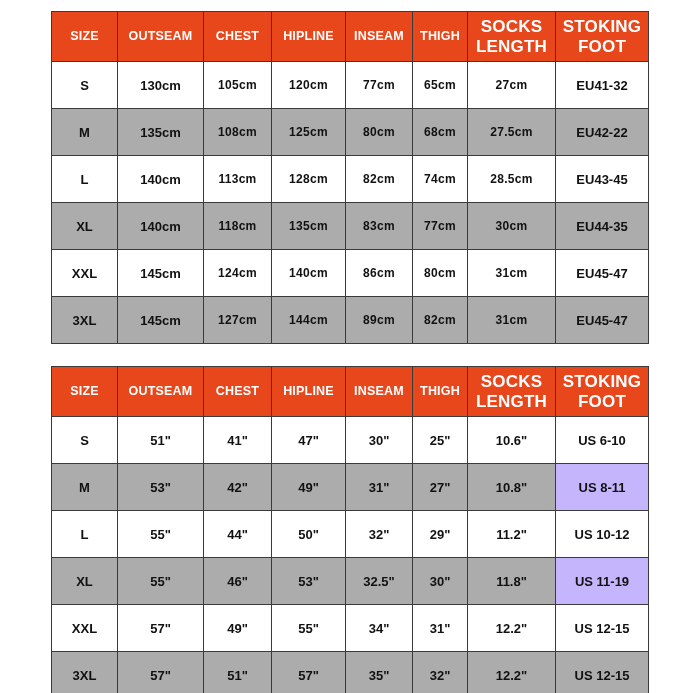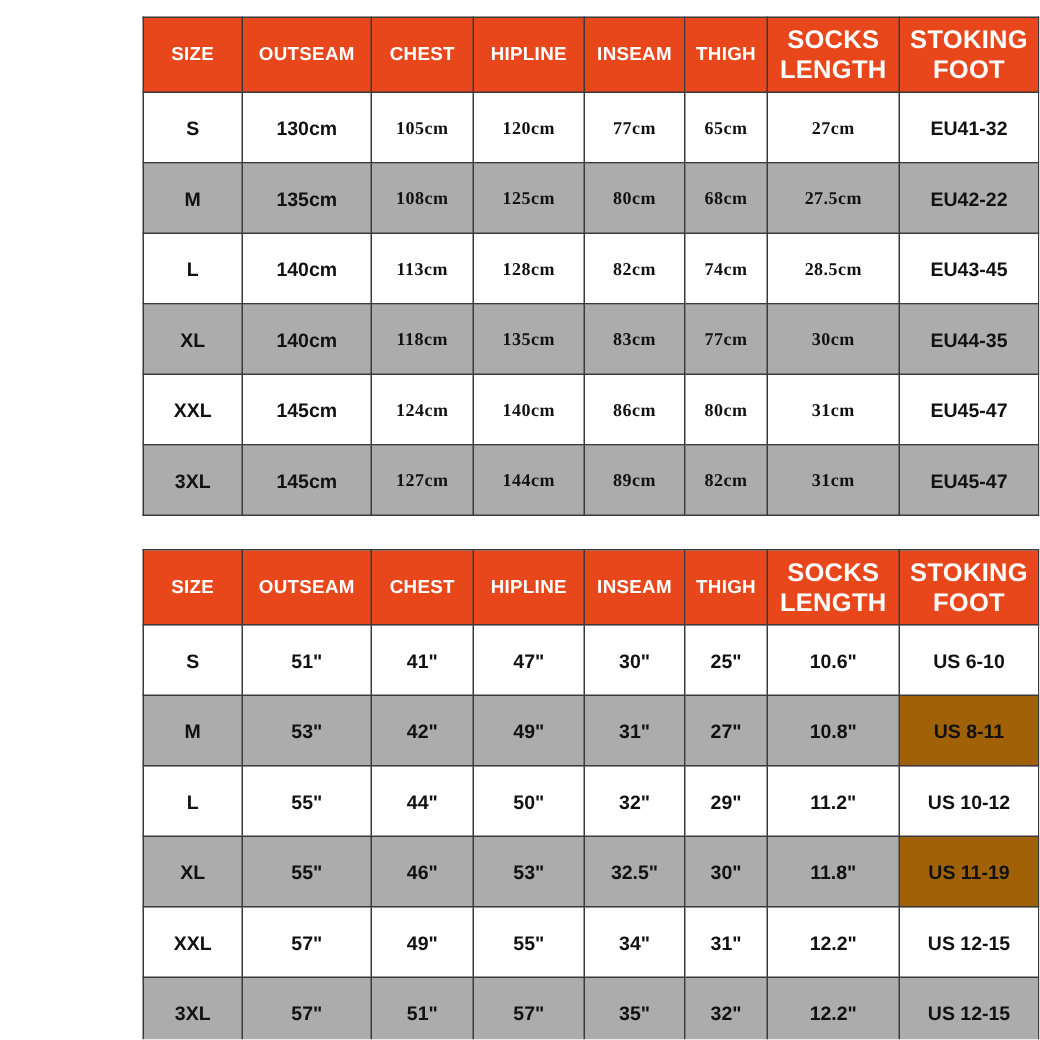--- a/index.html
+++ b/index.html
@@ -21,21 +21,20 @@
     overflow: hidden;
   }
 
   .size-table {
     position: absolute;
     left: 51px;
     width: 597px;
     border-collapse: collapse;
     table-layout: fixed;
     border: 1px solid #3a3a3a;
-    margin-left: 44px;
   }
   #table-cm { top: 11px; }
   #table-in { top: 366px; }
 
   .size-table col.c-size     { width: 66px; }
   .size-table col.c-outseam  { width: 86px; }
   .size-table col.c-chest    { width: 68px; }
   .size-table col.c-hipline  { width: 74px; }
   .size-table col.c-inseam   { width: 67px; }
   .size-table col.c-thigh    { width: 55px; }
@@ -68,32 +67,32 @@
   .size-table tbody tr.row-gray  td { background: #acacac; }
 
   .size-table tbody td {
     color: #111111;
     font-size: 13px;
     font-weight: bold;
   }
 
   
   .size-table tbody td.mono {
-    font-family: Liberation Serif, serif;
+    font-family: Liberation Sans, sans-serif;
     font-size: 12px;
     font-weight: bold;
     letter-spacing: 0.3px;
   }
   .size-table tbody td.sans {
     font-family: "Liberation Sans", sans-serif;
     font-size: 13px;
     font-weight: bold;
   }
   
-  .size-table tbody tr.row-gray td.light-cell { background: #a16207; text-align: center; }
+  .size-table tbody tr.row-gray td.light-cell { background: #c4b5fd; text-align: center; }
 </style>
 </head>
 <body>
 
 <div class="page">
 
   <table class="size-table" id="table-cm">
     <colgroup>
       <col class="c-size">
         <col class="c-outseam">

